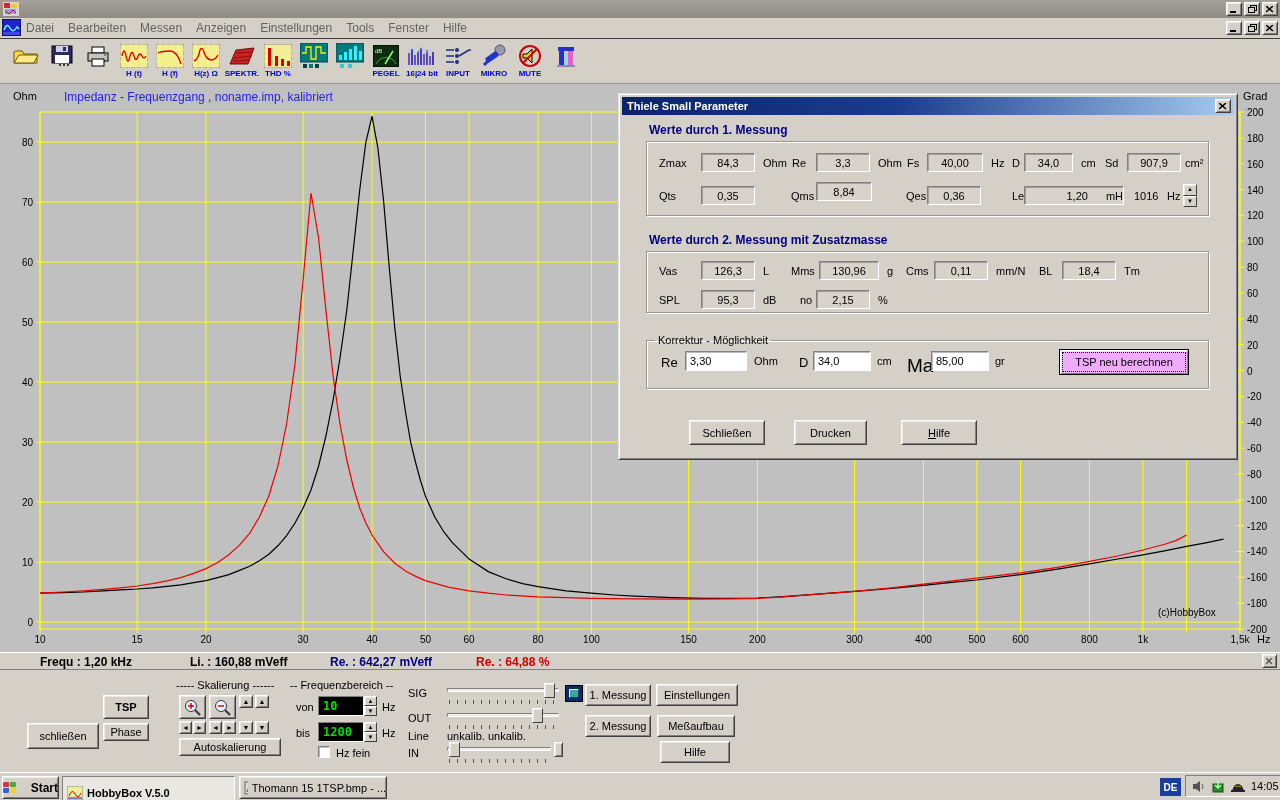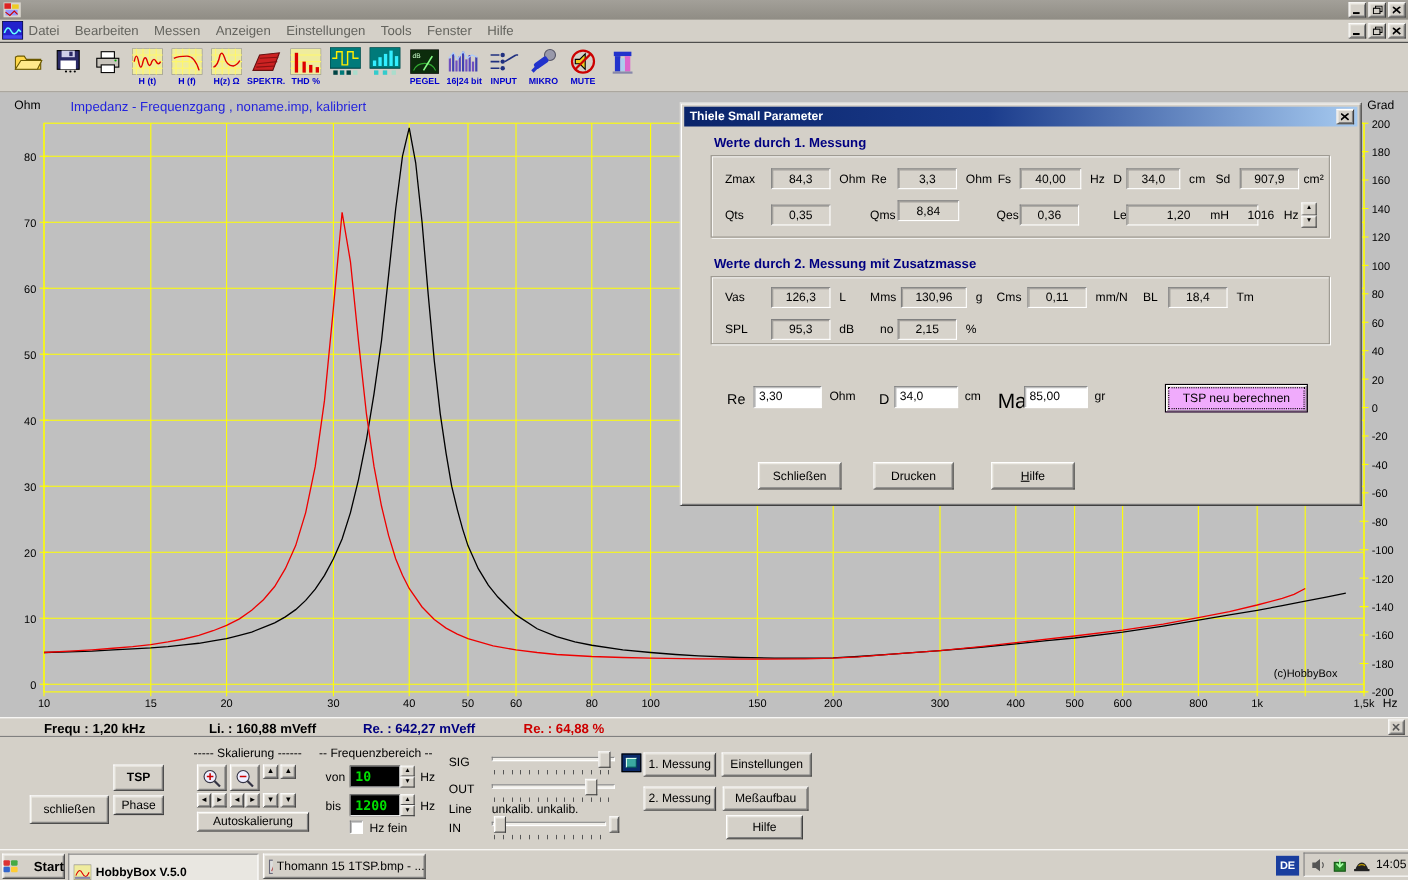--- a/index.html
+++ b/index.html
@@ -611,21 +611,21 @@
   <div class="vbox" style="left:508px;top:59px;width:54px">907,9</div>
   <span class="funit" style="left:566px;top:63px">cm²</span>
 
   <span class="flabel" style="left:40px;top:96px">Qts</span>
   <div class="vbox" style="left:82px;top:92px;width:54px">0,35</div>
   <span class="flabel" style="left:172px;top:96px">Qms</span>
   <div class="vbox" style="left:197px;top:88px;width:56px">8,84</div>
   <span class="flabel" style="left:287px;top:96px">Qes</span>
   <div class="vbox" style="left:308px;top:92px;width:54px">0,36</div>
   <span class="flabel" style="left:393px;top:96px">Le</span>
-  <div class="vbox" style="left:405px;top:92px;width:120px;text-align:center"><span style="margin-left:10px">1,20</span><span style="margin-left:18px">mH</span></div>
+  <div class="vbox" style="left:405px;top:92px;width:100px;text-align:right"><span style="margin-left:10px">1,20</span><span style="margin-left:18px">mH</span></div>
   <span class="flabel" style="left:515px;top:96px">1016</span>
   <span class="funit" style="left:548px;top:96px">Hz</span>
   <div class="spin" style="left:564px;top:90px;height:23px;width:14px">
       <div>▲</div>
       <div>▼</div>
     </div>
 
   <div class="dheading" style="left:30px;top:139px">Werte durch 2. Messung mit Zusatzmasse</div>
   <div class="gbox" style="left:27px;top:157px;width:563px;height:62px"></div>
 
@@ -642,20 +642,23 @@
   <div class="vbox" style="left:443px;top:167px;width:54px">18,4</div>
   <span class="funit" style="left:505px;top:171px">Tm</span>
 
   <span class="flabel" style="left:40px;top:200px">SPL</span>
   <div class="vbox" style="left:82px;top:196px;width:54px">95,3</div>
   <span class="funit" style="left:144px;top:200px">dB</span>
   <span class="flabel" style="left:181px;top:200px">no</span>
   <div class="vbox" style="left:197px;top:196px;width:54px">2,15</div>
   <span class="funit" style="left:259px;top:200px">%</span>
 
+  <fieldset class="kbox" style="left:27px;top:240px;width:563px;height:55px">
+    <legend>Korrektur - Möglichkeit</legend>
+  </fieldset>
   <span class="flabel" style="left:42px;top:261px;font-size:13px">Re</span>
   <div class="inbox" style="left:66px;top:257px;width:62px">3,30</div>
   <span class="funit" style="left:135px;top:261px">Ohm</span>
   <span class="flabel" style="left:180px;top:261px;font-size:13px">D</span>
   <div class="inbox" style="left:194px;top:257px;width:58px">34,0</div>
   <span class="funit" style="left:258px;top:261px">cm</span>
   <span class="flabel" style="left:288px;top:261px;font-size:19px">Ma</span>
   <div class="inbox" style="left:312px;top:257px;width:58px">85,00</div>
   <span class="funit" style="left:376px;top:261px">gr</span>
   <div class="pbtn focusbtn" style="left:440px;top:255px;width:130px;height:26px">

